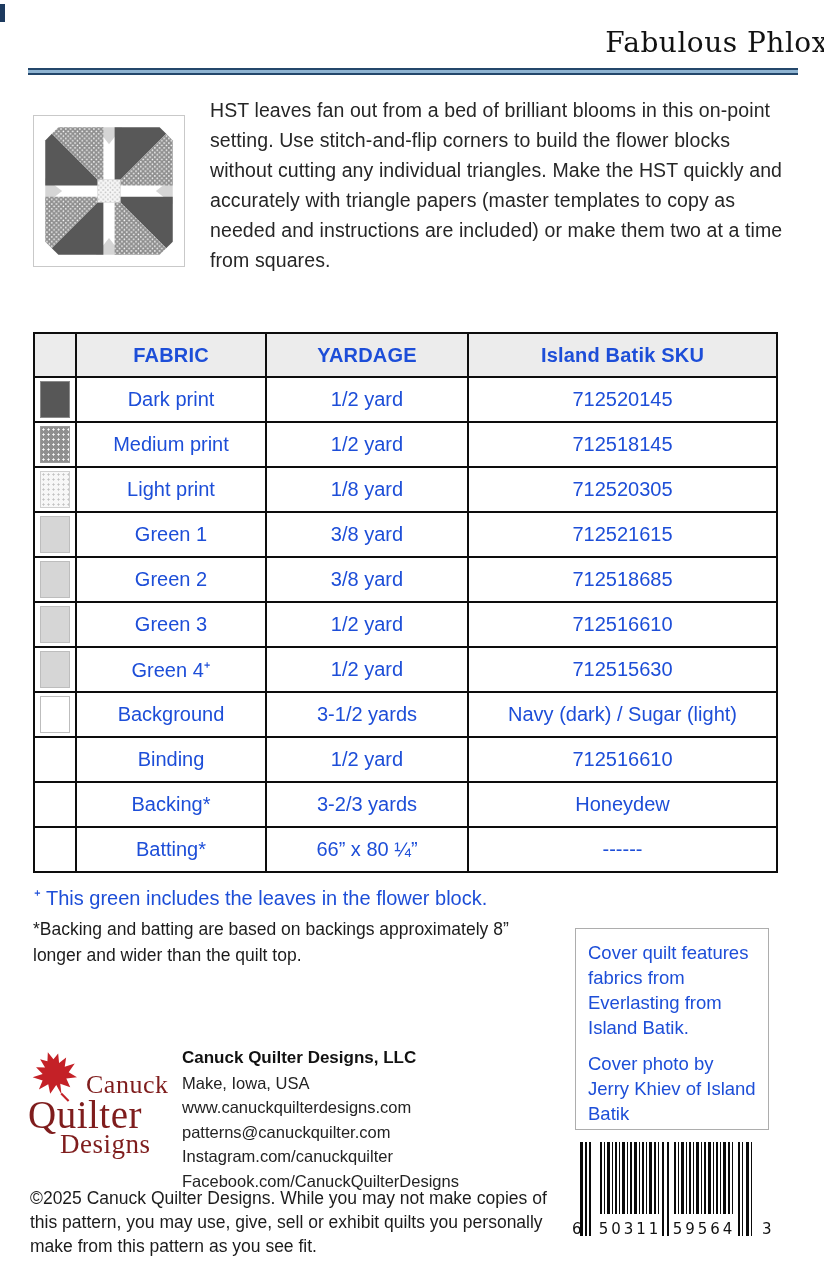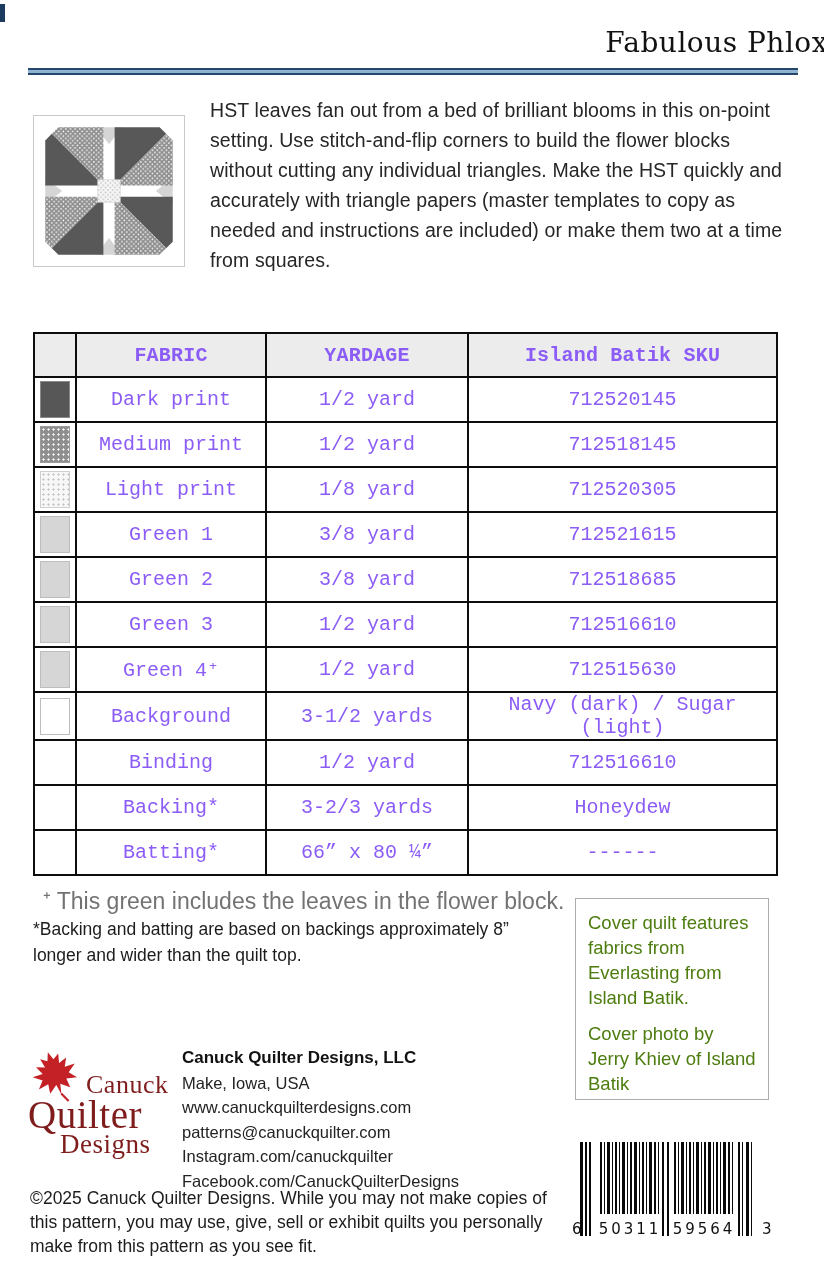--- a/index.html
+++ b/index.html
@@ -18,44 +18,44 @@
   .block-img{position:absolute;left:33px;top:115px;width:152px;height:152px;
              border:1px solid #c9c9c9;background:#fff;box-sizing:border-box;}
   .block-img svg{width:100%;height:100%;display:block;}
   .intro-text{position:absolute;left:210px;top:95px;width:588px;
               font-size:19.5px;line-height:30px;color:#262626;letter-spacing:0.1px;}
 
   
   .fabric-table{position:absolute;left:33px;top:332px;border-collapse:collapse;
                 table-layout:fixed;width:743px;}
   .fabric-table th,.fabric-table td{border:2px solid #0d0d0d;text-align:center;
-                padding:0;font-size:20px;color:#8b5cf6;font-family:Liberation Mono, monospace;}
+                padding:0;font-size:20px;color:#1d4ed8;}
   .fabric-table th{height:42px;background:#ececec;font-weight:700;letter-spacing:0.2px;}
   .fabric-table td{height:43px;background:#fff;}
   .col-sw{width:42px;} .col-fab{width:190px;} .col-yd{width:202px;} .col-sku{width:309px;}
   .swatch{display:inline-block;width:30px;height:37px;vertical-align:middle;box-sizing:border-box;}
   .swatch[data-swatch="dark"]{background:#575757;border:1px solid #8a8a8a;}
   .swatch[data-swatch="medium-dots"]{background-color:#8f8f8f;border:1px solid #9a9a9a;
       background-image:radial-gradient(#ffffff 0.9px, rgba(255,255,255,0) 1.2px);
       background-size:5px 5px;}
   .swatch[data-swatch="light-dots"]{background-color:#f7f7f7;border:1px solid #cfcfcf;
       background-image:radial-gradient(#c2c2c2 0.9px, rgba(255,255,255,0) 1.2px);
       background-size:5px 5px;}
   .swatch[data-swatch="gray"]{background:#d6d6d6;border:1px solid #e6e6e6;outline:1px solid #bdbdbd;outline-offset:-1px;}
   .swatch[data-swatch="white"]{background:#ffffff;border:1px solid #bdbdbd;}
   .swatch[data-swatch="none"]{visibility:hidden;}
 
   
-  .note-1{position:absolute;left:43px;top:884px;font-size:23px;color:#737373;}
+  .note-1{position:absolute;left:34px;top:884px;font-size:20px;color:#1d4ed8;}
   .note-2{position:absolute;left:33px;top:916px;width:525px;font-size:17.5px;line-height:26px;color:#1c1c1c;}
 
   
-  .cover-box{position:absolute;left:575px;top:898px;width:194px;height:202px;
+  .cover-box{position:absolute;left:575px;top:928px;width:194px;height:202px;
              border:1px solid #adadad;box-sizing:border-box;padding:11px 12px;
-             font-size:18.5px;line-height:25px;color:#4d7c0f;}
+             font-size:18.5px;line-height:25px;color:#1d4ed8;}
   .cover-box p{margin:0 0 11px 0;}
 
   
   .logo{position:absolute;left:26px;top:1044px;width:156px;
         font-family:"Liberation Serif","DejaVu Serif",serif;color:#7f1d1d;}
   .logo-row1{display:flex;align-items:flex-end;height:56px;}
   .logo-leaf{width:58px;height:58px;flex:0 0 auto;margin-bottom:-6px;}
   .logo-canuck{font-size:26px;margin-left:2px;letter-spacing:0.5px;}
   .logo-quilter{font-size:39px;margin-top:-8px;margin-left:2px;letter-spacing:0.5px;}
   .logo-designs{font-size:27px;margin-top:-8px;margin-left:34px;letter-spacing:0.5px;}

